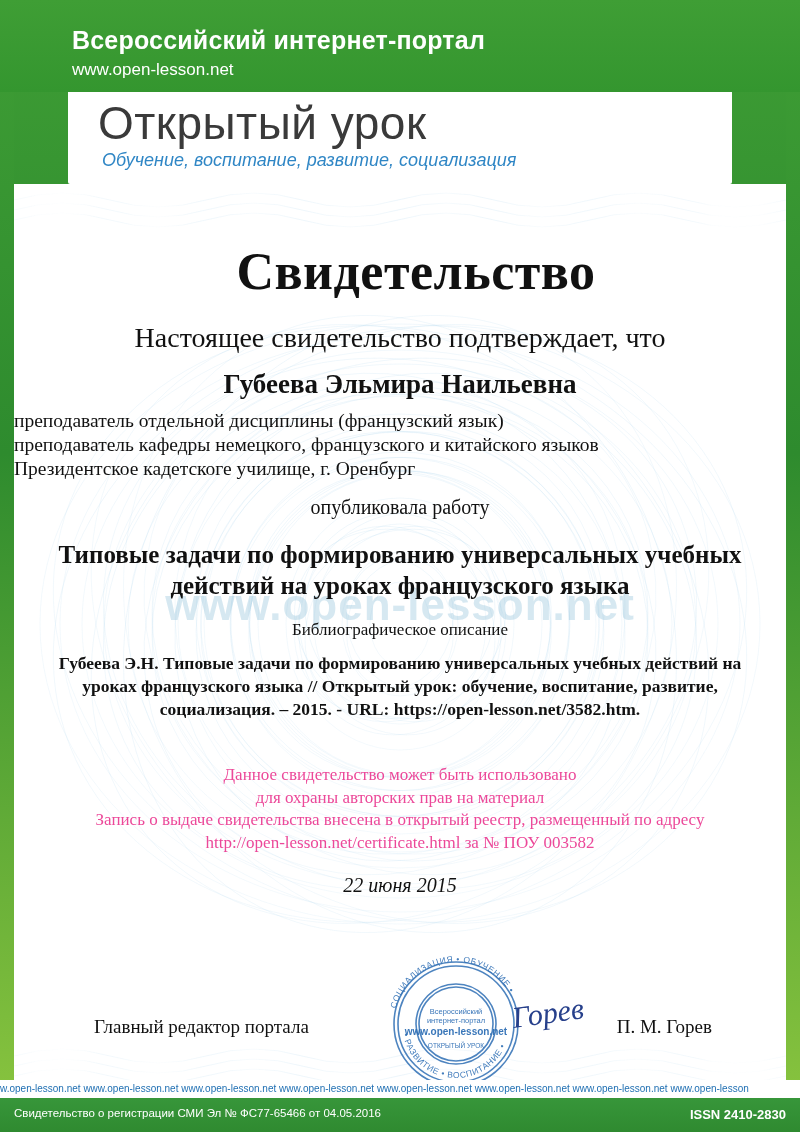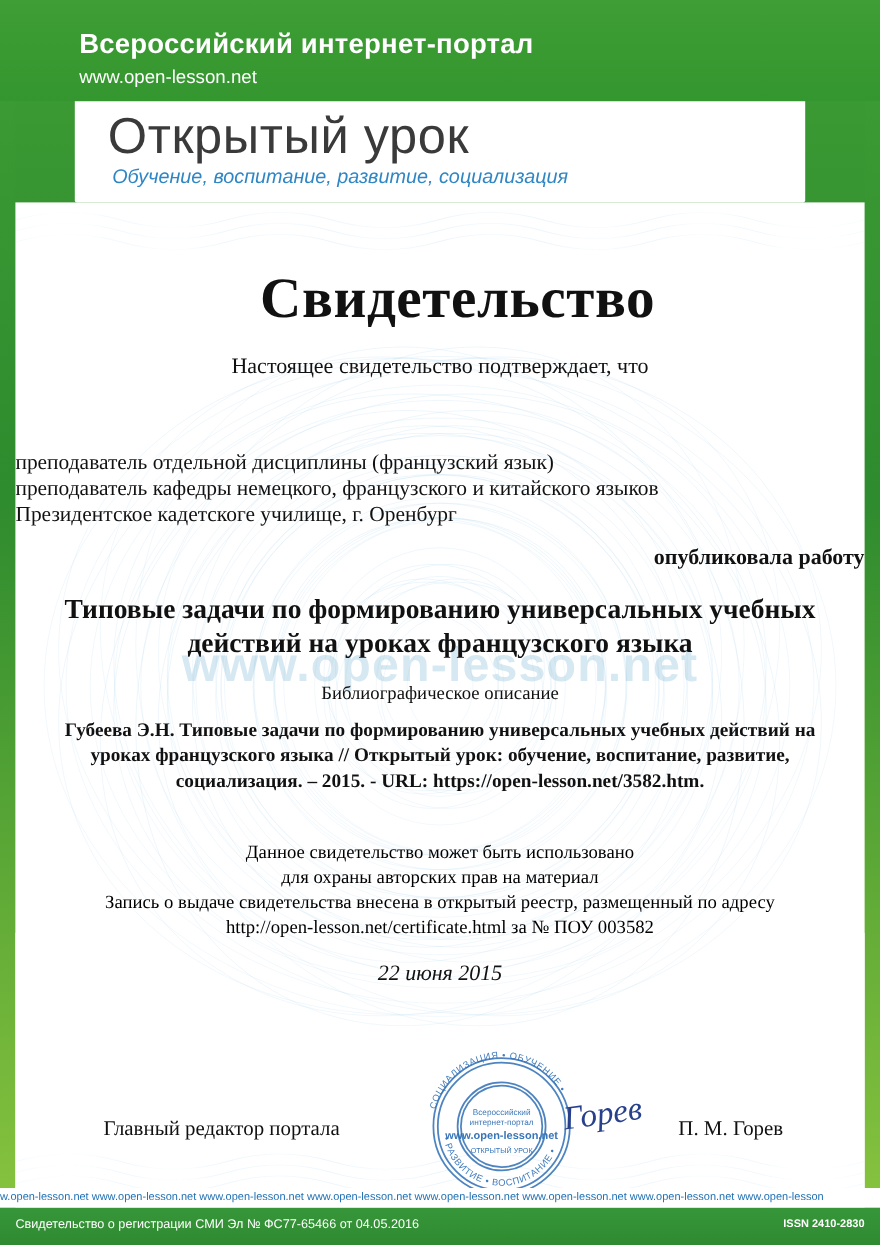--- a/index.html
+++ b/index.html
@@ -137,45 +137,44 @@
     text-align: center;
     font-size: 52px;
     font-weight: bold;
     color: #111;
     letter-spacing: 0.5px;
   }
   .cert-confirm {
     position: absolute;
     left: 0; top: 138px; width: 772px;
     text-align: center;
-    font-size: 20px;
+    font-size: 28px;
     color: #111;
   }
   .cert-name {
     position: absolute;
     left: 0; top: 185px; width: 772px;
     text-align: center;
     font-size: 27px;
     font-weight: bold;
     color: #111;
   }
   .cert-affil {
     position: absolute;
     left: 0; top: 225px; width: 772px;
     font-size: 19.5px;
     color: #111;
     line-height: 24px;
   }
   .cert-published {
     position: absolute;
     left: 0; top: 312px; width: 772px;
-    text-align: right;
+    text-align: center;
     font-size: 20px;
     color: #111;
-    font-weight: bold;
   }
   .cert-work {
     position: absolute;
     left: 30px; top: 355px; width: 712px;
     text-align: center;
     font-size: 25px;
     font-weight: bold;
     color: #111;
     line-height: 31px;
   }
@@ -193,21 +192,21 @@
     font-size: 17.5px;
     font-weight: bold;
     color: #111;
     line-height: 23px;
   }
   .cert-note {
     position: absolute;
     left: 20px; top: 580px; width: 732px;
     text-align: center;
     font-size: 17px;
-    color: #000000;
+    color: #ec4899;
     line-height: 22.5px;
   }
   .cert-date {
     position: absolute;
     left: 0; top: 690px; width: 772px;
     text-align: center;
     font-size: 20px;
     font-style: italic;
     color: #111;
   }
@@ -279,21 +278,21 @@
     color: #ffffff;
     font-family: "Liberation Sans", sans-serif;
     font-size: 11.5px;
   }
   .footer-right {
     position: absolute;
     right: 14px;
     top: 9px;
     color: #ffffff;
     font-family: "Liberation Sans", sans-serif;
-    font-size: 10px;
+    font-size: 13px;
     font-weight: bold;
   }
 </style>
 </head>
 <body>
 
 <div class="page">
 
   <div class="page-side-left"></div>
   <div class="page-side-right"></div>
@@ -391,20 +390,21 @@
           <path d="M0 892 Q 48 878 96 892 T 192 892 T 288 892 T 384 892 T 480 892 T 576 892 T 672 892 T 772 892"></path>
         </g>
       </g>
     </svg>
 
     <div class="watermark">www.open-lesson.net</div>
 
     <div class="content">
       <div class="cert-title">Свидетельство</div>
       <div class="cert-confirm">Настоящее свидетельство подтверждает, что</div>
+      <div class="cert-name">Губеева Эльмира Наильевна</div>
 
       <div class="cert-affil">
         <div>преподаватель отдельной дисциплины (французский язык)</div>
         <div>преподаватель кафедры немецкого, французского и китайского языков</div>
         <div>Президентское кадетскоге училище, г. Оренбург</div>
       </div>
 
       <div class="cert-published">опубликовала работу</div>
       <div class="cert-work">Типовые задачи по формированию универсальных учебных действий на уроках французского языка</div>
       <div class="cert-biblabel">Библиографическое описание</div>

